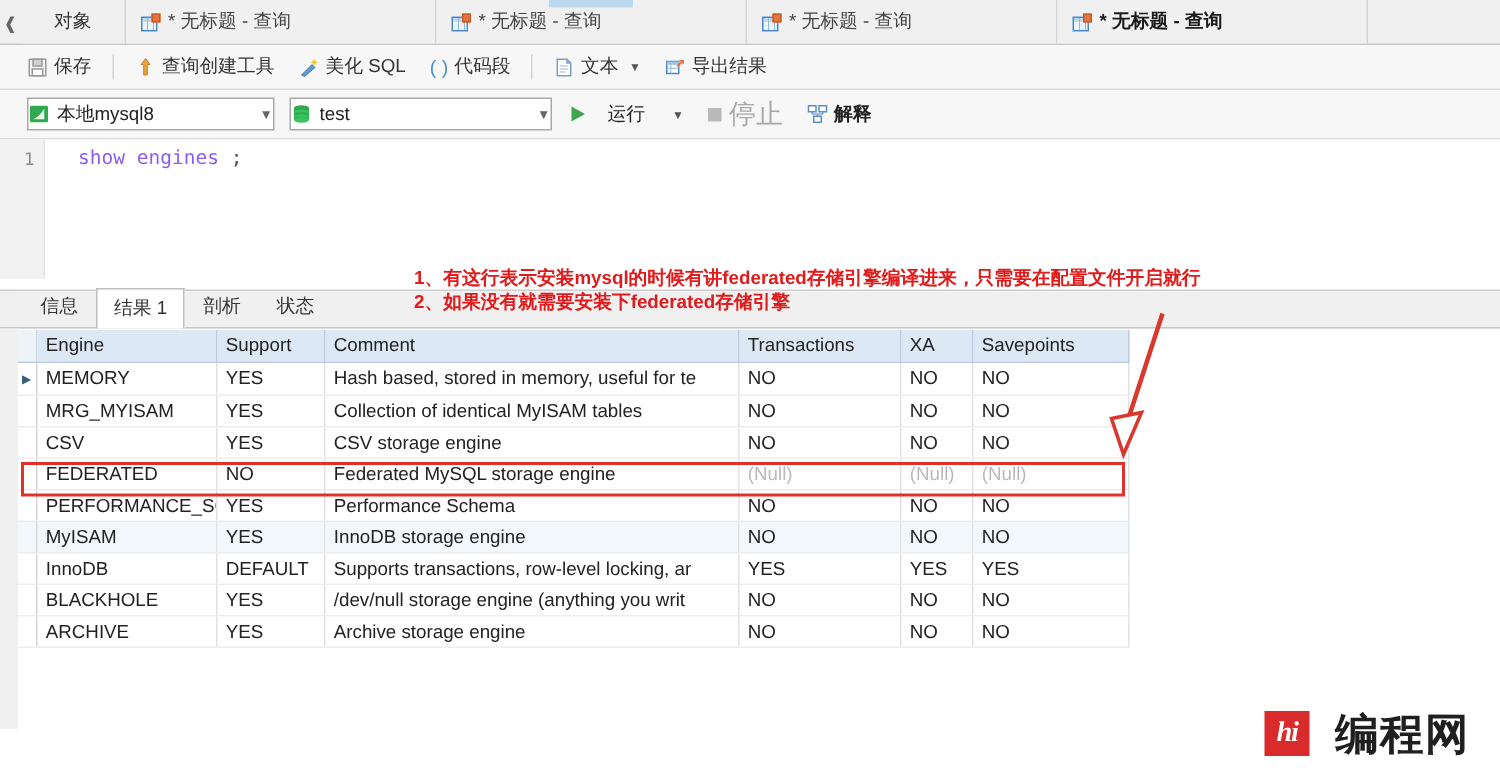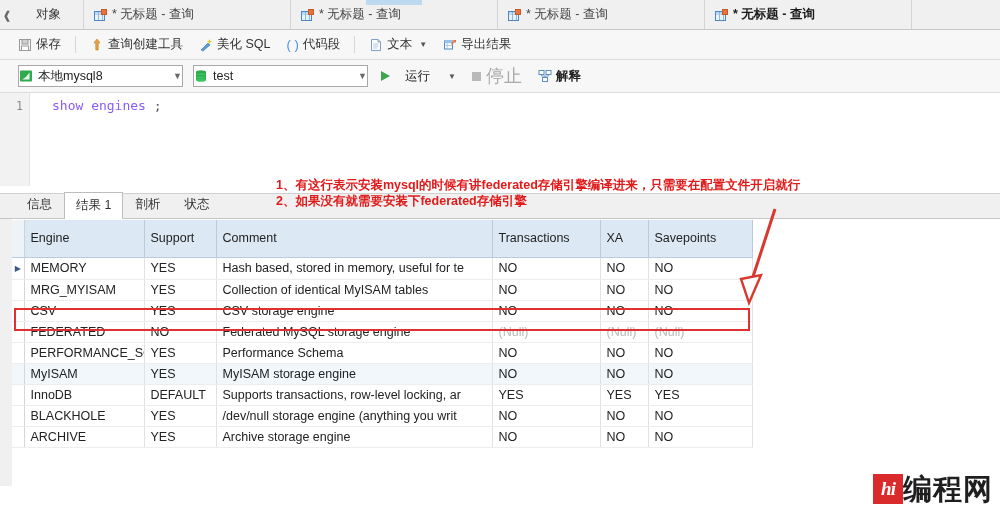--- a/index.html
+++ b/index.html
@@ -141,21 +141,21 @@
   .gridwrap{
     position:absolute; left:12px; top:220px; width:988px; height:266px;
     background:#fff; overflow:hidden;
   }
   table.grid{
     border-collapse:collapse; table-layout:fixed; width:740px;
     font-size:12.5px;
   }
   table.grid th{
     background:#dce9f5; color:#222; font-weight:normal; text-align:left;
-    height:37px; padding:0 0 0 6px;
+    height:21px; padding:0 0 0 6px;
     border-right:1px solid #b9cbdd; border-bottom:1px solid #b9cbdd;
     white-space:nowrap; overflow:hidden;
   }
   table.grid th.rowhdr{
     width:12px; padding:0; background:#eef3f8; border-right:1px solid #c8d4e0;
   }
   table.grid td{
     height:21px; padding:0 0 0 6px;
     border-right:1px solid #e2e2e2; border-bottom:1px solid #ededed;
     white-space:nowrap; overflow:hidden; text-overflow:clip;
@@ -174,22 +174,22 @@
   
   .hl-rect{
     position:absolute; left:14px; top:308px; width:736px; height:23px;
     border:2px solid #e03030; pointer-events:none; z-index:30;
   }
   
   .arrow-svg{ position:absolute; left:735px; top:205px; z-index:31; }
 
   
   .wm{
-    position:absolute; right:7px; bottom:14px;
-    display:flex; align-items:center; gap:0; z-index:35;
+    position:absolute; right:20px; bottom:14px;
+    display:flex; align-items:center; gap:17px; z-index:35;
   }
   .wm-sq{
     width:30px; height:30px; background:#d92b2b; color:#fff;
     font-family:"Liberation Serif", serif; font-style:italic; font-weight:bold;
     font-size:19px; display:flex; align-items:center; justify-content:center;
     letter-spacing:-1px;
   }
   .wm-tx{
     font-size:29px; font-weight:bold; color:#1f1f1f; letter-spacing:1px;
     font-family:"DejaVu Sans", sans-serif; line-height:30px;
@@ -447,21 +447,21 @@
         <td class="col-comment">Performance Schema</td>
         <td class="col-trans">NO</td>
         <td class="col-xa">NO</td>
         <td class="col-save">NO</td>
       </tr>
 
       <tr class="alt">
         <td class="rowhdr"></td>
         <td class="col-engine">MyISAM</td>
         <td class="col-support">YES</td>
-        <td class="col-comment">MyISAM storage engine</td>
+        <td class="col-comment">InnoDB storage engine</td>
         <td class="col-trans">NO</td>
         <td class="col-xa">NO</td>
         <td class="col-save">NO</td>
       </tr>
 
       <tr>
         <td class="rowhdr"></td>
         <td class="col-engine">InnoDB</td>
         <td class="col-support">DEFAULT</td>
         <td class="col-comment">Supports transactions, row-level locking, ar</td>

